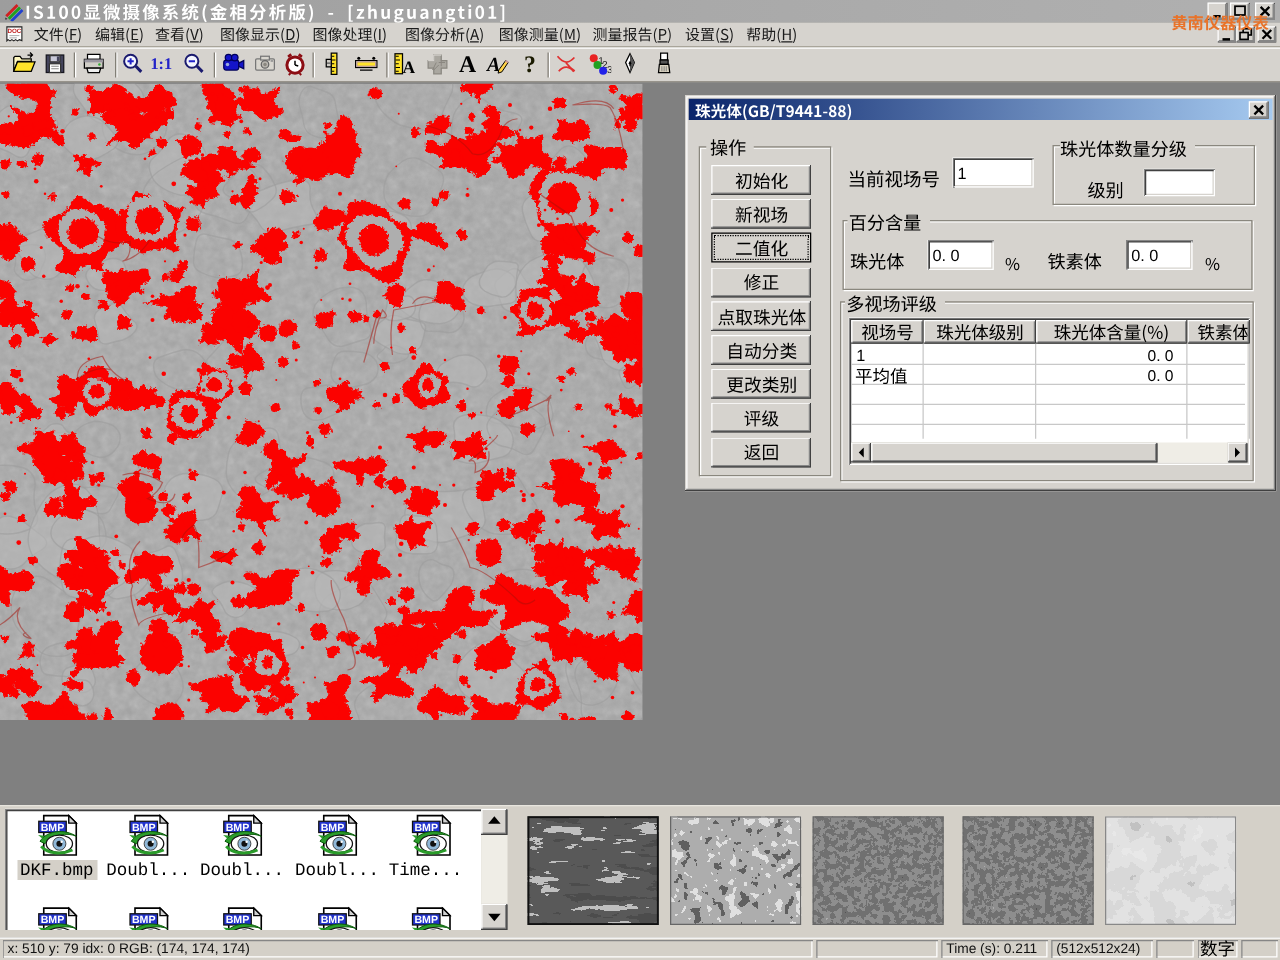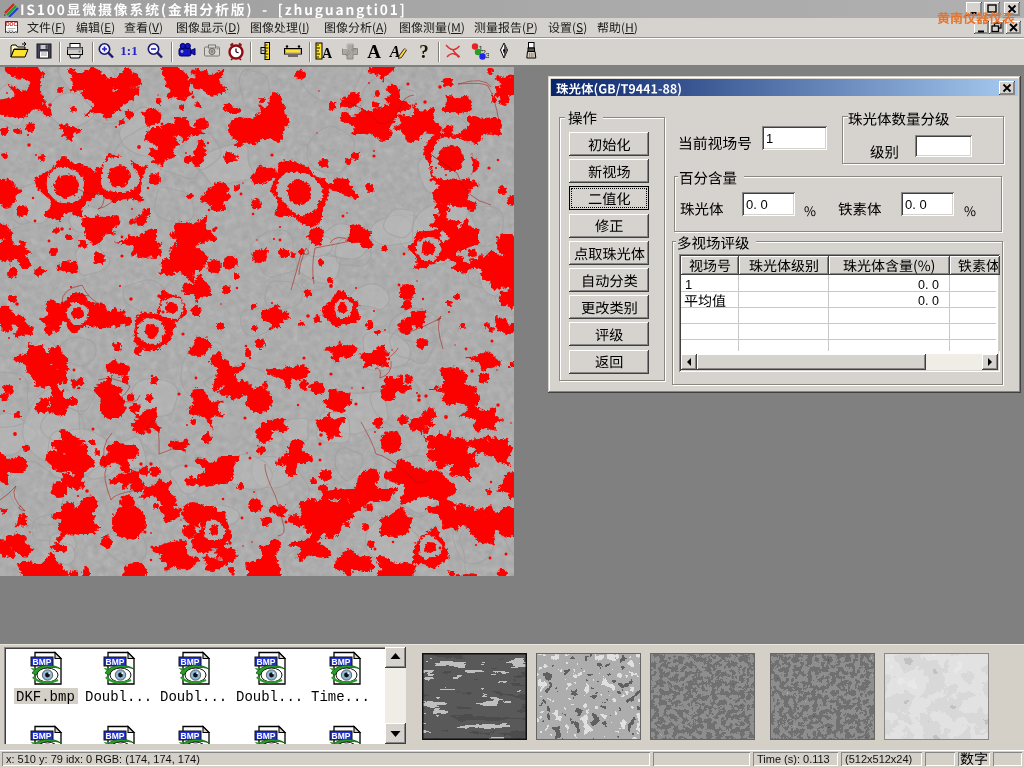--- a/index.html
+++ b/index.html
@@ -1464,19 +1464,19 @@
           <feFuncG type="discrete" tableValues="0.55 0.76 0.85 0.89 0.91 0.93"></feFuncG>
           <feFuncB type="discrete" tableValues="0.55 0.76 0.85 0.89 0.91 0.93"></feFuncB>
         </feComponentTransfer>
       </filter>
       <rect width="105" height="87" fill="#ddd" filter="url(#t4)"></rect>
       <rect x="0.5" y="0.5" width="104" height="86" fill="none" stroke="#888" stroke-width="1"></rect>
     </svg></div>
 <div class="abs statusbar"></div>
 <div class="cell" style="left:2px;width:648px">x: 510 y: 79 idx: 0 RGB: (174, 174, 174)</div>
 <div class="cell" style="left:653px;width:97px"></div>
-<div class="cell" style="left:753px;width:85px">Time (s): 0.113</div>
+<div class="cell" style="left:753px;width:85px">Time (s): 0.211</div>
 <div class="cell" style="left:841px;width:81px">(512x512x24)</div>
 <div class="cell" style="left:925px;width:30px"></div>
 <div class="cell" style="left:958px;width:32px"></div>
 <svg class="abs" style="left:960px;top:747px;" width="32" height="21" viewBox="0 0 32 21">
     <path d="M6.2 5.5C6 6.1 5.5 6.9 5.2 7.4L5.8 7.7C6.2 7.2 6.7 6.5 7.1 5.9ZM1.2 5.9C1.6 6.5 2 7.3 2.1 7.7L2.9 7.4C2.8 6.9 2.4 6.1 2 5.6ZM5.7 13.4C5.4 14.1 5 14.7 4.4 15.2C3.9 15 3.4 14.7 2.8 14.5C3 14.1 3.3 13.8 3.5 13.4ZM1.5 14.9C2.2 15.1 3 15.5 3.7 15.8C2.8 16.5 1.7 16.9 0.6 17.2C0.8 17.4 1 17.8 1.1 18C2.4 17.7 3.6 17.1 4.6 16.3C5 16.6 5.4 16.8 5.8 17.1L6.4 16.4C6.1 16.2 5.7 15.9 5.2 15.7C6 14.9 6.6 13.9 6.9 12.7L6.4 12.4L6.2 12.5H3.9L4.2 11.8L3.3 11.6C3.2 11.9 3 12.2 2.9 12.5H1V13.4H2.5C2.2 13.9 1.8 14.4 1.5 14.9ZM3.6 5.2V7.8H0.7V8.7H3.3C2.6 9.6 1.5 10.5 0.5 10.9C0.8 11.1 1 11.5 1.1 11.7C2 11.2 2.9 10.5 3.6 9.6V11.3H4.6V9.4C5.2 9.9 6.1 10.6 6.5 10.9L7 10.2C6.7 9.9 5.5 9.1 4.8 8.7H7.4V7.8H4.6V5.2ZM8.8 5.4C8.5 7.8 7.8 10.2 6.7 11.6C7 11.8 7.4 12.1 7.5 12.3C7.9 11.8 8.2 11.1 8.5 10.5C8.8 11.8 9.2 13.1 9.7 14.2C8.9 15.5 7.8 16.6 6.3 17.3C6.5 17.5 6.8 17.9 6.9 18.2C8.3 17.4 9.4 16.4 10.2 15.2C10.9 16.4 11.8 17.3 12.9 18C13.1 17.7 13.4 17.4 13.6 17.2C12.4 16.5 11.5 15.5 10.8 14.2C11.5 12.8 12 11 12.3 8.9H13.3V8H9.3C9.5 7.2 9.6 6.3 9.8 5.5ZM11.3 8.9C11.1 10.5 10.8 11.9 10.3 13.1C9.7 11.9 9.3 10.4 9.1 8.9Z M20.4 11.9V12.8H15V13.8H20.4V16.8C20.4 17 20.4 17.1 20.1 17.1C19.9 17.1 19 17.1 18 17.1C18.2 17.3 18.4 17.8 18.5 18.1C19.7 18.1 20.4 18.1 20.9 17.9C21.4 17.8 21.5 17.4 21.5 16.8V13.8H27V12.8H21.5V12.3C22.8 11.6 24 10.7 24.9 9.8L24.2 9.2L24 9.3H17.3V10.3H22.9C22.2 10.9 21.3 11.5 20.4 11.9ZM19.9 5.5C20.2 5.8 20.5 6.3 20.6 6.7H15.1V9.6H16.2V7.7H25.8V9.6H26.9V6.7H21.9C21.7 6.2 21.3 5.6 21 5.1Z" fill="#000"></path>
   </svg>
 <div class="cell" style="left:993px;width:29px"></div>
 </body></html>

